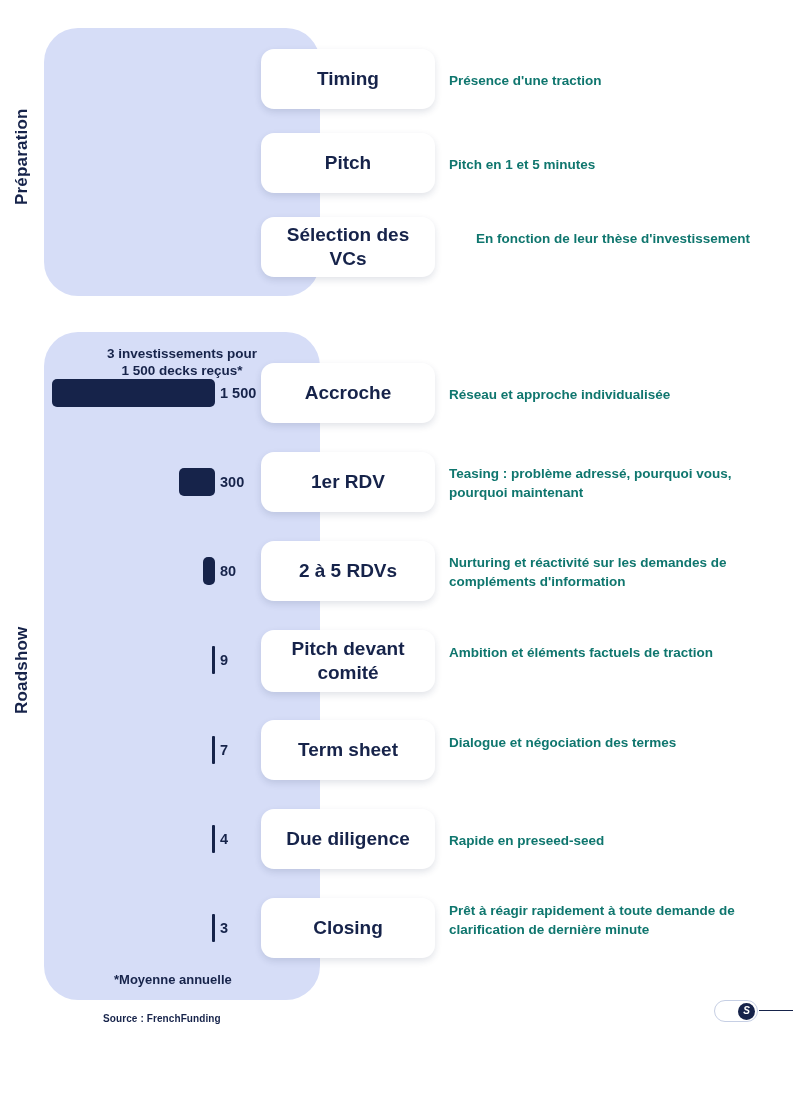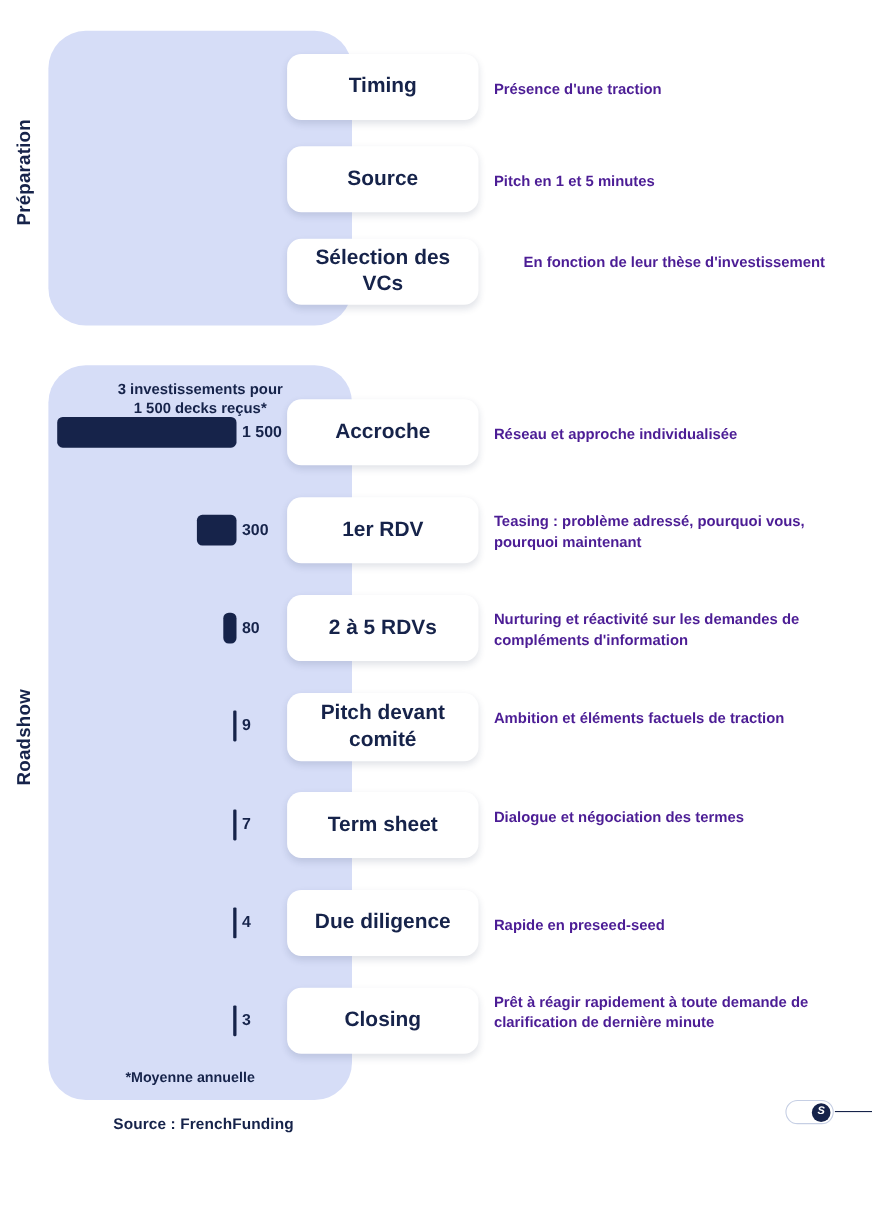--- a/index.html
+++ b/index.html
@@ -65,21 +65,21 @@
     color: #16234a;
     font-size: 13px;
     font-weight: 700;
     margin-left: 44px;
   }
   #source {
     position: absolute;
     left: 103px;
     top: 1013px;
     color: #16234a;
-    font-size: 14px;
+    font-size: 10px;
     font-weight: 700;
     letter-spacing: .1px;
   }
 
   
   .bar-row {
     position: absolute;
     left: 44px;
     width: 276px;
     height: 34px;
@@ -122,21 +122,21 @@
     font-weight: 700;
     line-height: 24px;
     padding: 6px 10px;
   }
 
   
   .desc {
     position: absolute;
     left: 449px;
     width: 320px;
-    color: #4c1d95;
+    color: #0f766e;
     font-size: 13.5px;
     font-weight: 700;
     line-height: 19px;
   }
 
   
   #toggle-widget {
     position: absolute;
     left: 714px;
     top: 1000px;
@@ -175,21 +175,21 @@
 </style>
 </head>
 <body>
 
 <div id="stage">
 
   <div id="panel-prep" class="panel"></div>
   <div id="label-prep" class="panel-label">Préparation</div>
 
   <div class="card" style="top:49px;  height:60px;">Timing</div>
-  <div class="card" style="top:133px; height:60px;">Source</div>
+  <div class="card" style="top:133px; height:60px;">Pitch</div>
   <div class="card" style="top:217px; height:60px;">Sélection des VCs</div>
 
   <div class="desc" style="top:71px;">Présence d'une traction</div>
   <div class="desc" style="top:155px;">Pitch en 1 et 5 minutes</div>
   <div class="desc" style="top:229px;padding-left:27px;">En fonction de leur thèse d'investissement</div>
 
   <div id="panel-road" class="panel"></div>
   <div id="label-road" class="panel-label">Roadshow</div>
 
   <div id="stat-note">

